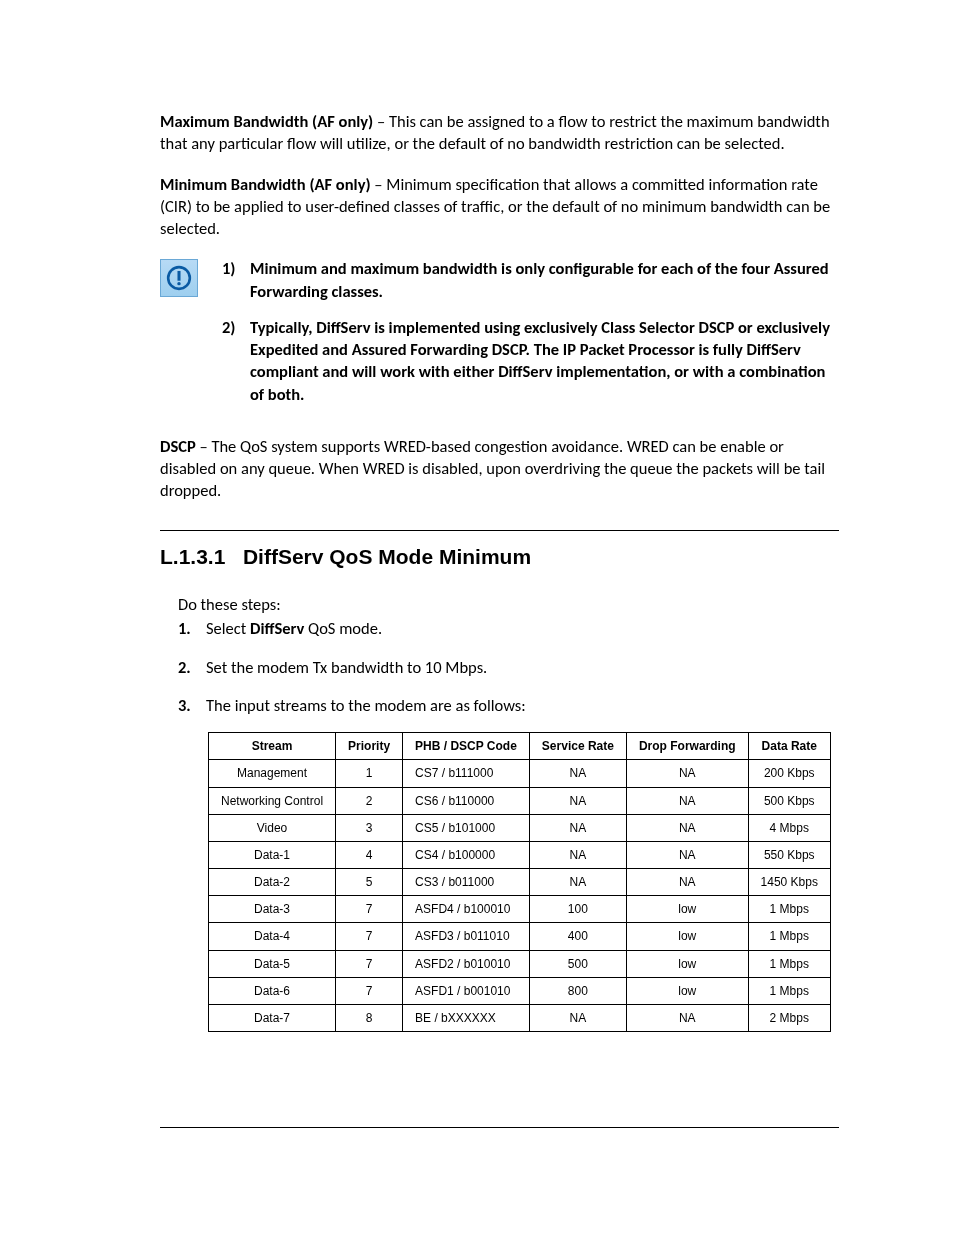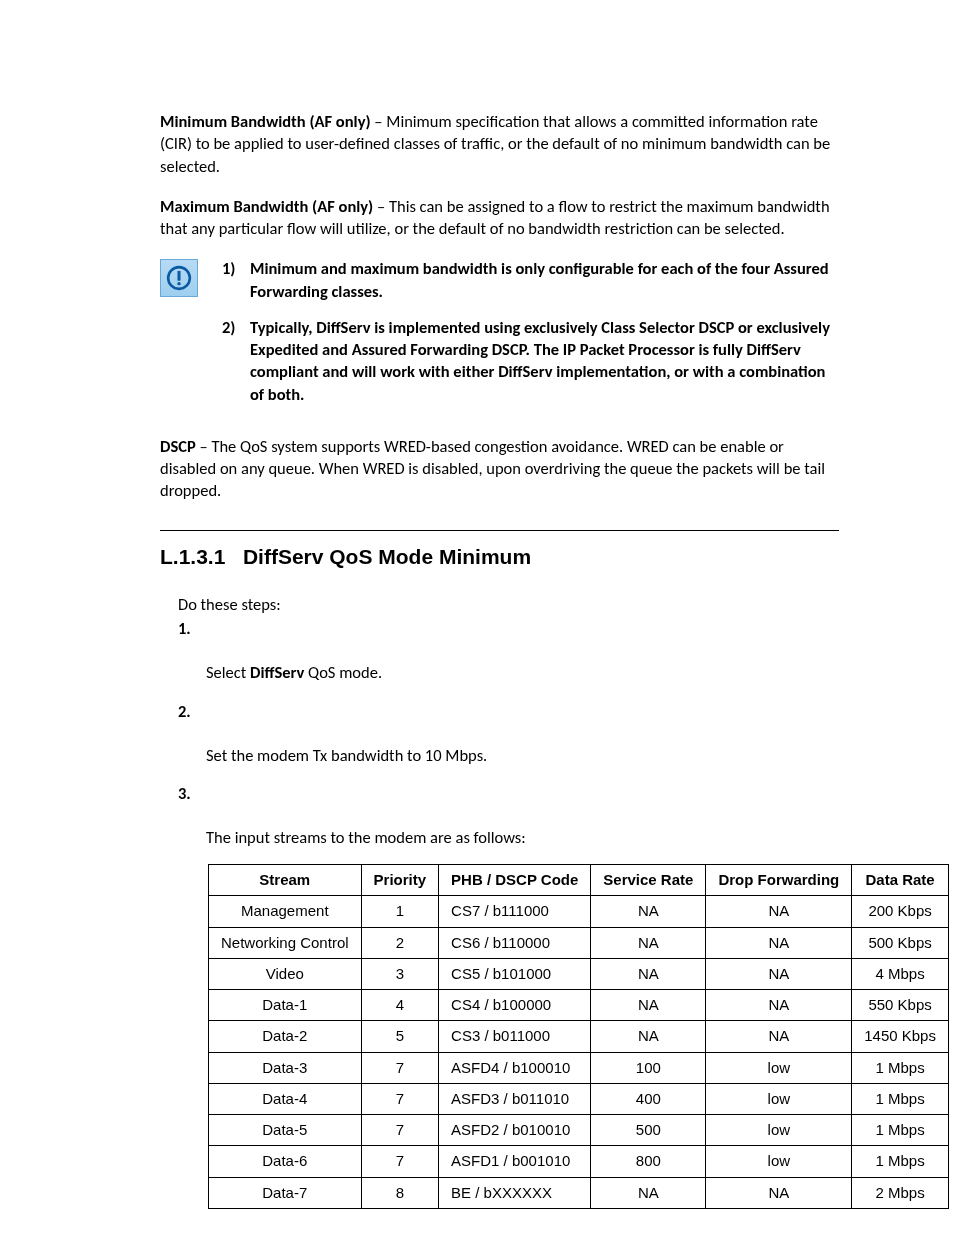--- a/index.html
+++ b/index.html
@@ -34,49 +34,49 @@
   .section-rule { border-top: 1px solid #000; margin-top: 28px; margin-bottom: 12px; }
   .section-title {
     font-family: Arial, Helvetica, sans-serif;
     font-weight: 700;
     font-size: 21px;
     margin-bottom: 22px;
   }
   .intro { margin-left: 18px; margin-bottom: 2px; }
   .step { display: flex; margin-left: 18px; margin-bottom: 16px; }
   .step .num { font-weight: 700; width: 28px; flex: 0 0 28px; }
-  .step .txt { flex: 1; margin-top: 44px; }
+  .step .txt { flex: 1; }
   table.data {
     border-collapse: collapse;
     margin-left: 48px;
     margin-top: 8px;
     font-family: Arial, Helvetica, sans-serif;
-    font-size: 15px;
+    font-size: 12px;
   }
   table.data th, table.data td {
     border: 1px solid #000;
     padding: 5px 12px;
     white-space: nowrap;
   }
   table.data th { font-weight: 700; text-align: center; }
   table.data td.c { text-align: center; }
   table.data td.l { text-align: left; }
   .footer-rule { border-top: 1px solid #000; margin-top: 95px; }
 </style>
 </head>
 <body>
 
 <div class="page">
 
   <div class="para">
+    <b>Maximum Bandwidth (AF only)</b><span> – This can be assigned to a flow to restrict the maximum bandwidth that any particular flow will utilize, or the default of no bandwidth restriction can be selected.</span>
+  </div>
+
+  <div class="para">
     <b>Minimum Bandwidth (AF only)</b><span> – Minimum specification that allows a committed information rate (CIR) to be applied to user-defined classes of traffic, or the default of no minimum bandwidth can be selected.</span>
-  </div>
-
-  <div class="para">
-    <b>Maximum Bandwidth (AF only)</b><span> – This can be assigned to a flow to restrict the maximum bandwidth that any particular flow will utilize, or the default of no bandwidth restriction can be selected.</span>
   </div>
 
   <div class="note-row">
     <div class="note-icon">
       <svg viewBox="0 0 24 24">
           <circle cx="12" cy="12" r="10" fill="none" stroke="#0a5aa3" stroke-width="2.4"></circle>
           <rect x="10.6" y="5.5" width="2.8" height="9" fill="#0a5aa3"></rect>
           <circle cx="12" cy="17.2" r="1.6" fill="#0a5aa3"></circle>
         </svg>
     </div>

